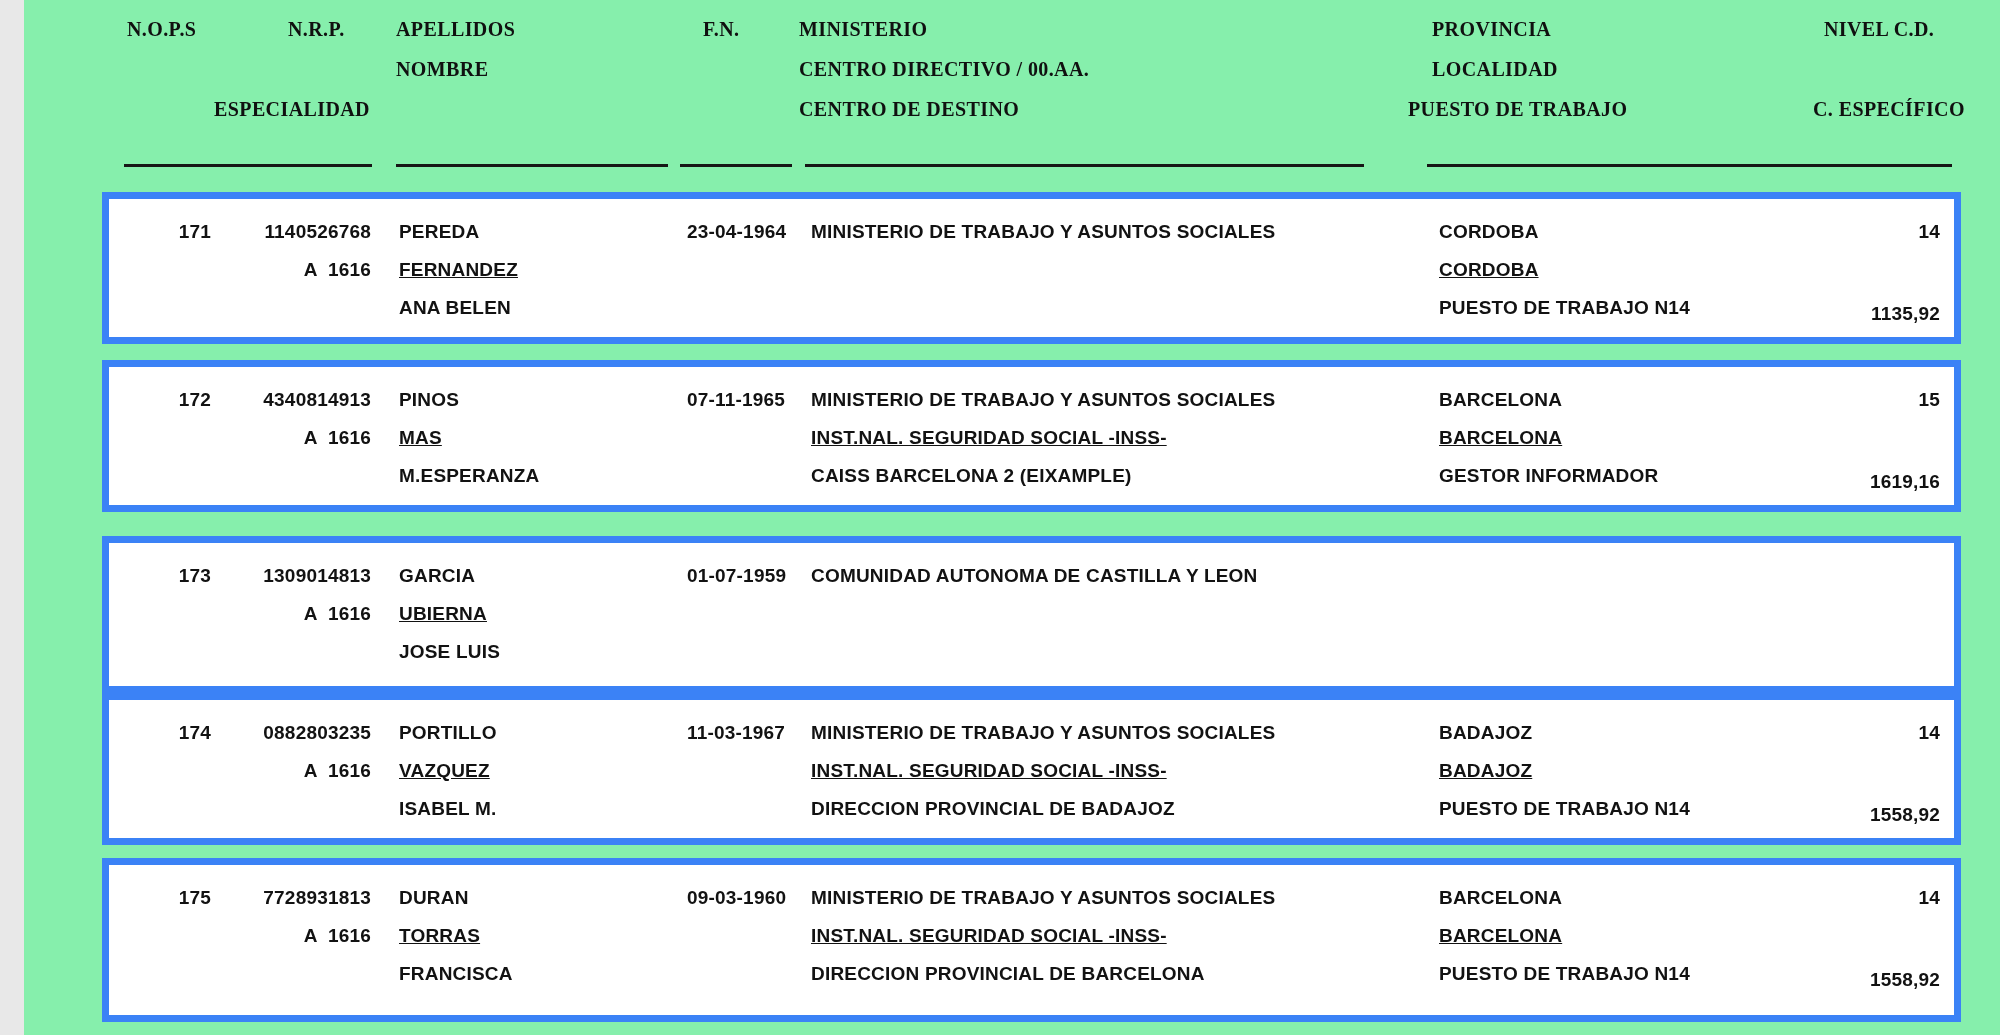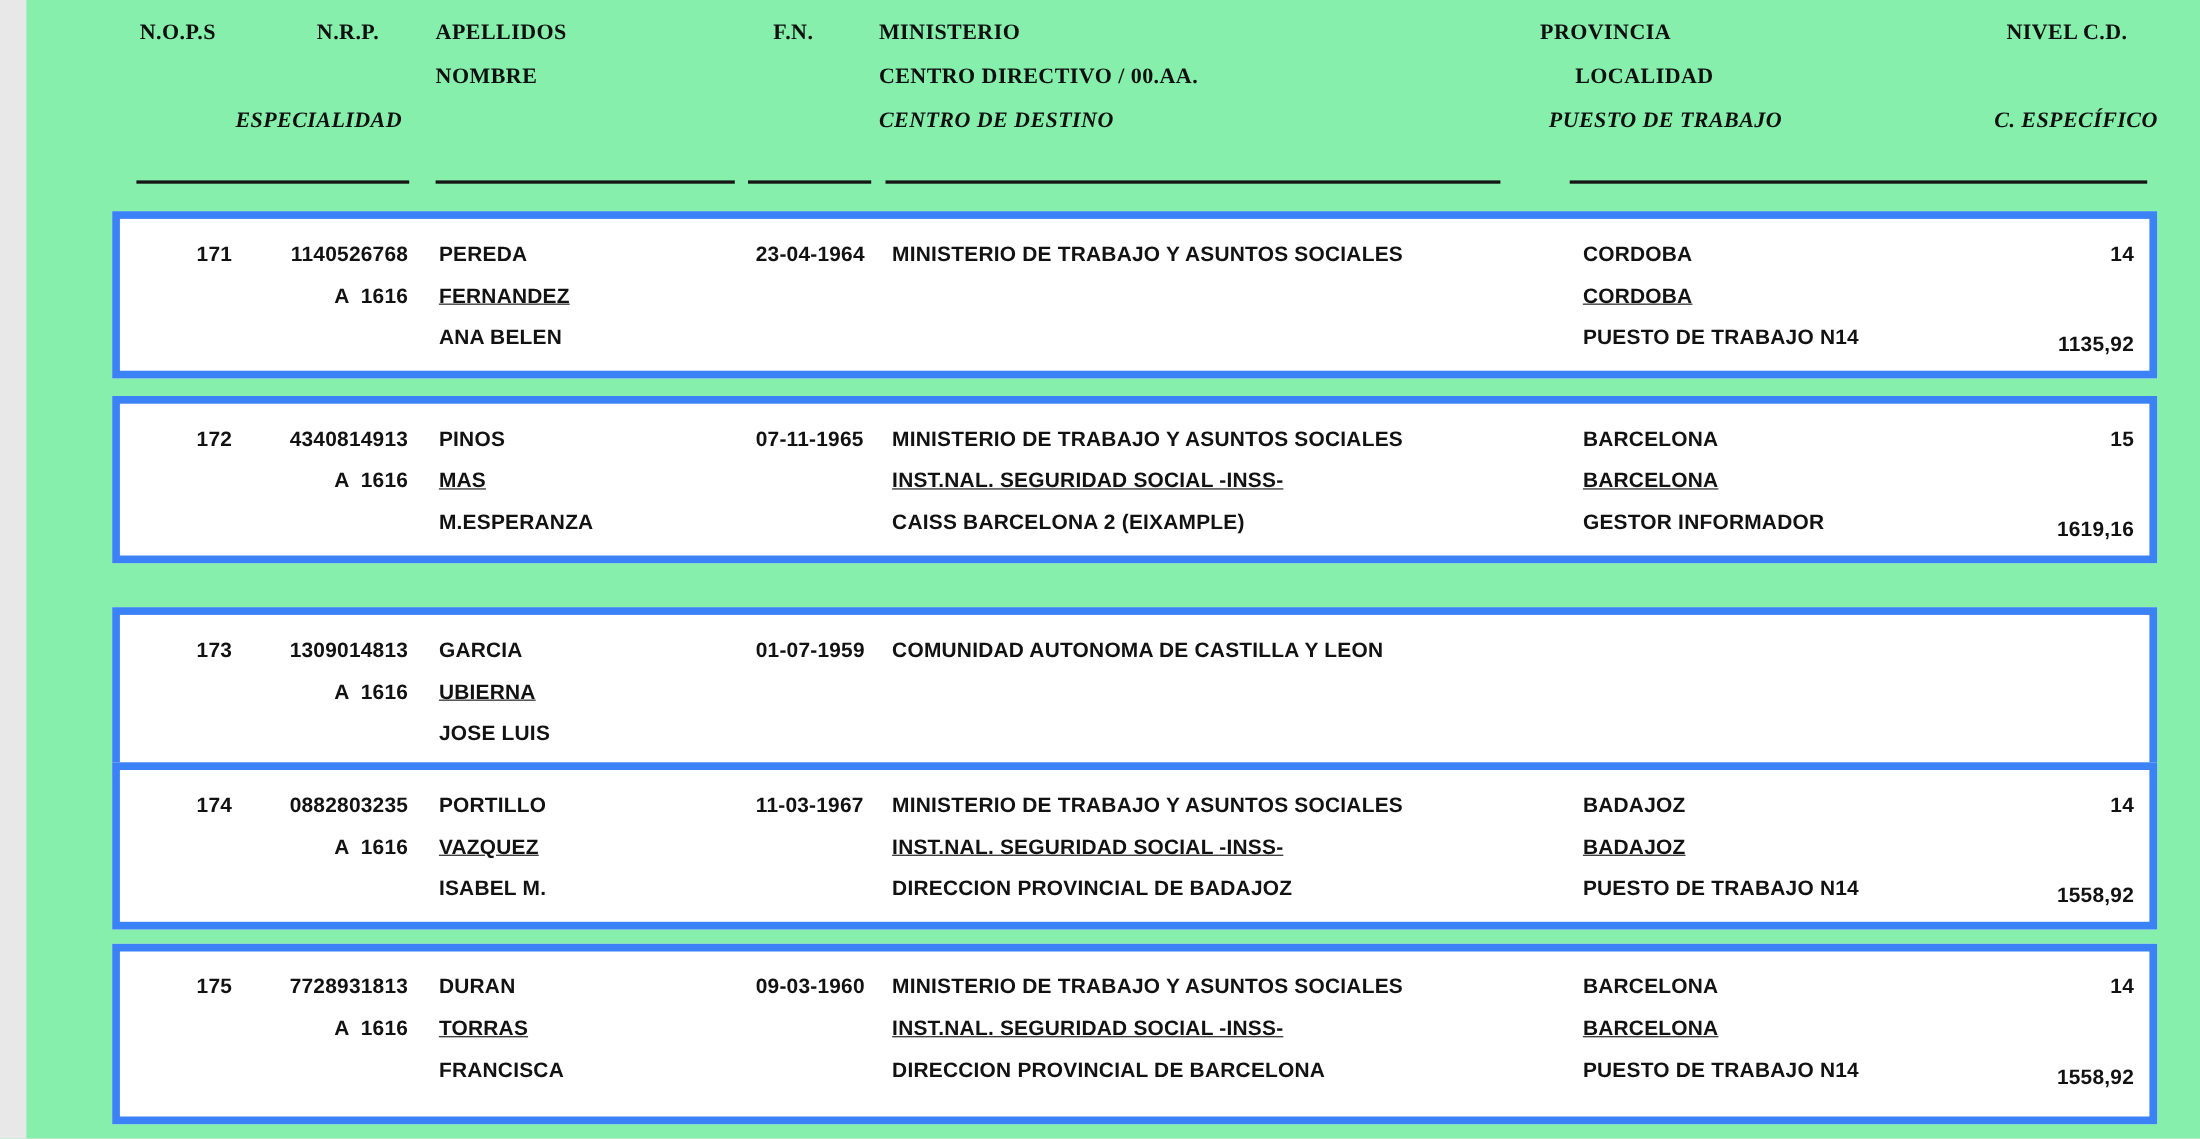--- a/index.html
+++ b/index.html
@@ -19,21 +19,21 @@
     position: absolute;
     font-family: "Liberation Serif", serif;
     font-weight: 700;
     font-size: 20px;
     letter-spacing: 0.4px;
     white-space: nowrap;
     color: #101010;
   }
   .hy1 { top: 18px; }
   .hy2 { top: 58px; }
-  .hy3 { top: 98px; font-style: italic; }
+  .hy3 { top: 98px; }
 
   
   .rule {
     position: absolute;
     top: 164px;
     height: 3px;
     background: #161616;
   }
 
   
@@ -72,21 +72,21 @@
 <body>
 
 <div class="page">
 
   <div>
     <span class="hdr hy1" style="left:103px">N.O.P.S</span>
     <span class="hdr hy1" style="left:264px">N.R.P.</span>
     <span class="hdr hy1" style="left:372px">APELLIDOS</span>
     <span class="hdr hy1" style="left:679px">F.N.</span>
     <span class="hdr hy1" style="left:775px">MINISTERIO</span>
-    <span class="hdr hy1" style="left:1376px">PROVINCIA</span>
+    <span class="hdr hy1" style="left:1408px">PROVINCIA</span>
     <span class="hdr hy1" style="left:1800px">NIVEL C.D.</span>
 
     <span class="hdr hy2" style="left:372px">NOMBRE</span>
     <span class="hdr hy2" style="left:775px">CENTRO DIRECTIVO / 00.AA.</span>
     <span class="hdr hy2" style="left:1408px">LOCALIDAD</span>
 
     <span class="hdr hy3" style="left:190px">ESPECIALIDAD</span>
     <span class="hdr hy3" style="left:775px">CENTRO DE DESTINO</span>
     <span class="hdr hy3" style="left:1384px">PUESTO DE TRABAJO</span>
     <span class="hdr hy3" style="left:1789px">C. ESPECÍFICO</span>
@@ -125,21 +125,21 @@
     <span class="cell c-min l1">MINISTERIO DE TRABAJO Y ASUNTOS SOCIALES</span>
     <span class="cell c-min l2">INST.NAL. SEGURIDAD SOCIAL -INSS-</span>
     <span class="cell c-min l3">CAISS BARCELONA 2 (EIXAMPLE)</span>
     <span class="cell c-prov l1">BARCELONA</span>
     <span class="cell c-prov l2">BARCELONA</span>
     <span class="cell c-prov l3">GESTOR INFORMADOR</span>
     <span class="cell c-nivel">15</span>
     <span class="cell c-cesp">1619,16</span>
   </section>
 
-  <section class="record-box" style="top:552px;height:157px">
+  <section class="record-box" style="top:536px;height:157px">
     <span class="cell c-nops">173</span>
     <span class="cell c-nrp">1309014813</span>
     <span class="cell c-espec">A  1616</span>
     <span class="cell c-apell l1">GARCIA</span>
     <span class="cell c-apell l2">UBIERNA</span>
     <span class="cell c-apell l3">JOSE LUIS</span>
     <span class="cell c-fn">01-07-1959</span>
     <span class="cell c-min l1">COMUNIDAD AUTONOMA DE CASTILLA Y LEON</span>
     <span class="cell c-min l2"></span>
     <span class="cell c-min l3"></span>

